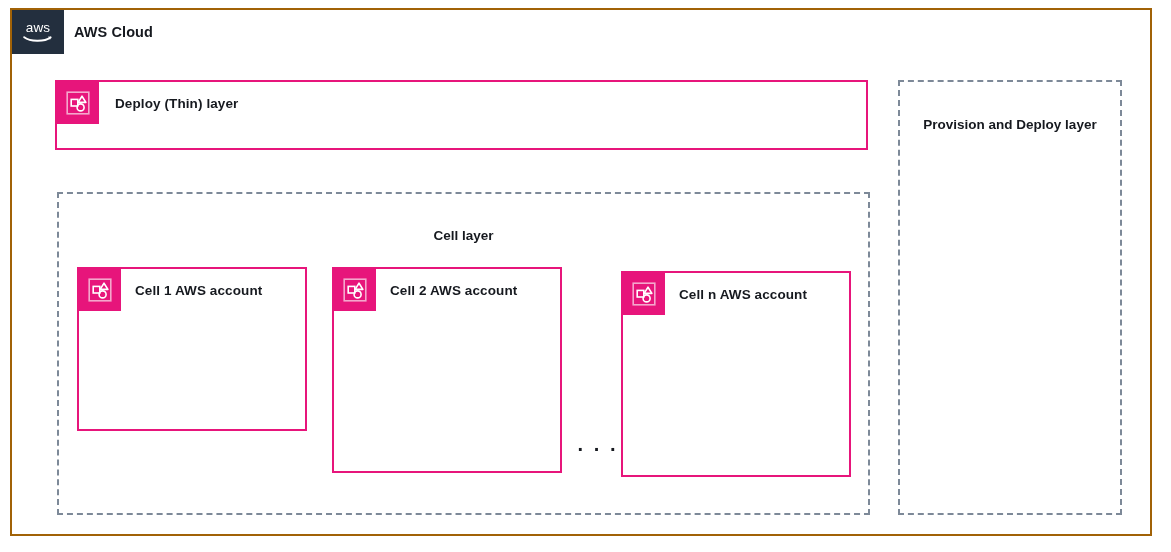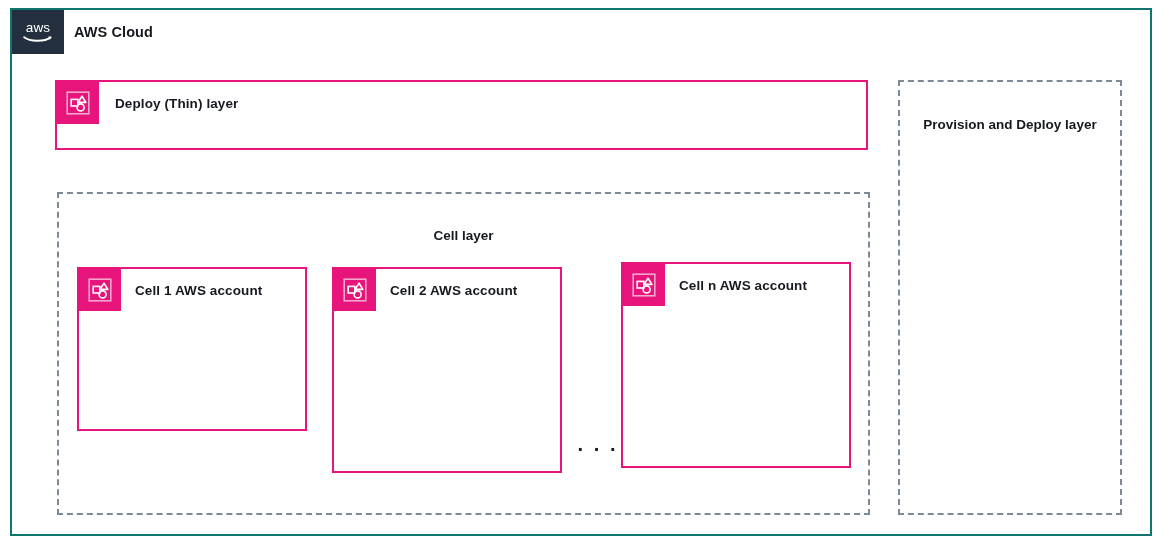--- a/index.html
+++ b/index.html
@@ -21,21 +21,21 @@
     overflow: hidden;
   }
 
   
   .cloud-group {
     position: absolute;
     left: 10px;
     top: 8px;
     width: 1142px;
     height: 528px;
-    border: 2px solid #0f766e;
+    border: 2px solid #a16207;
     box-sizing: border-box;
     background: #ffffff;
   }
 
   .cloud-badge {
     position: absolute;
     left: 0px;
     top: 0px;
     width: 52px;
     height: 44px;
@@ -143,21 +143,21 @@
   }
   #cell-2-box {
     left: 273px;
     top: 73px;
     width: 230px;
     height: 206px;
     padding-left: 40px;
   }
   #cell-n-box {
     left: 562px;
-    top: 68px;
+    top: 77px;
     width: 230px;
     height: 206px;
   }
   .cell-label { left: 56px; }
 
   .ellipsis {
     position: absolute;
     left: 516px;
     top: 245px;
     width: 46px;

